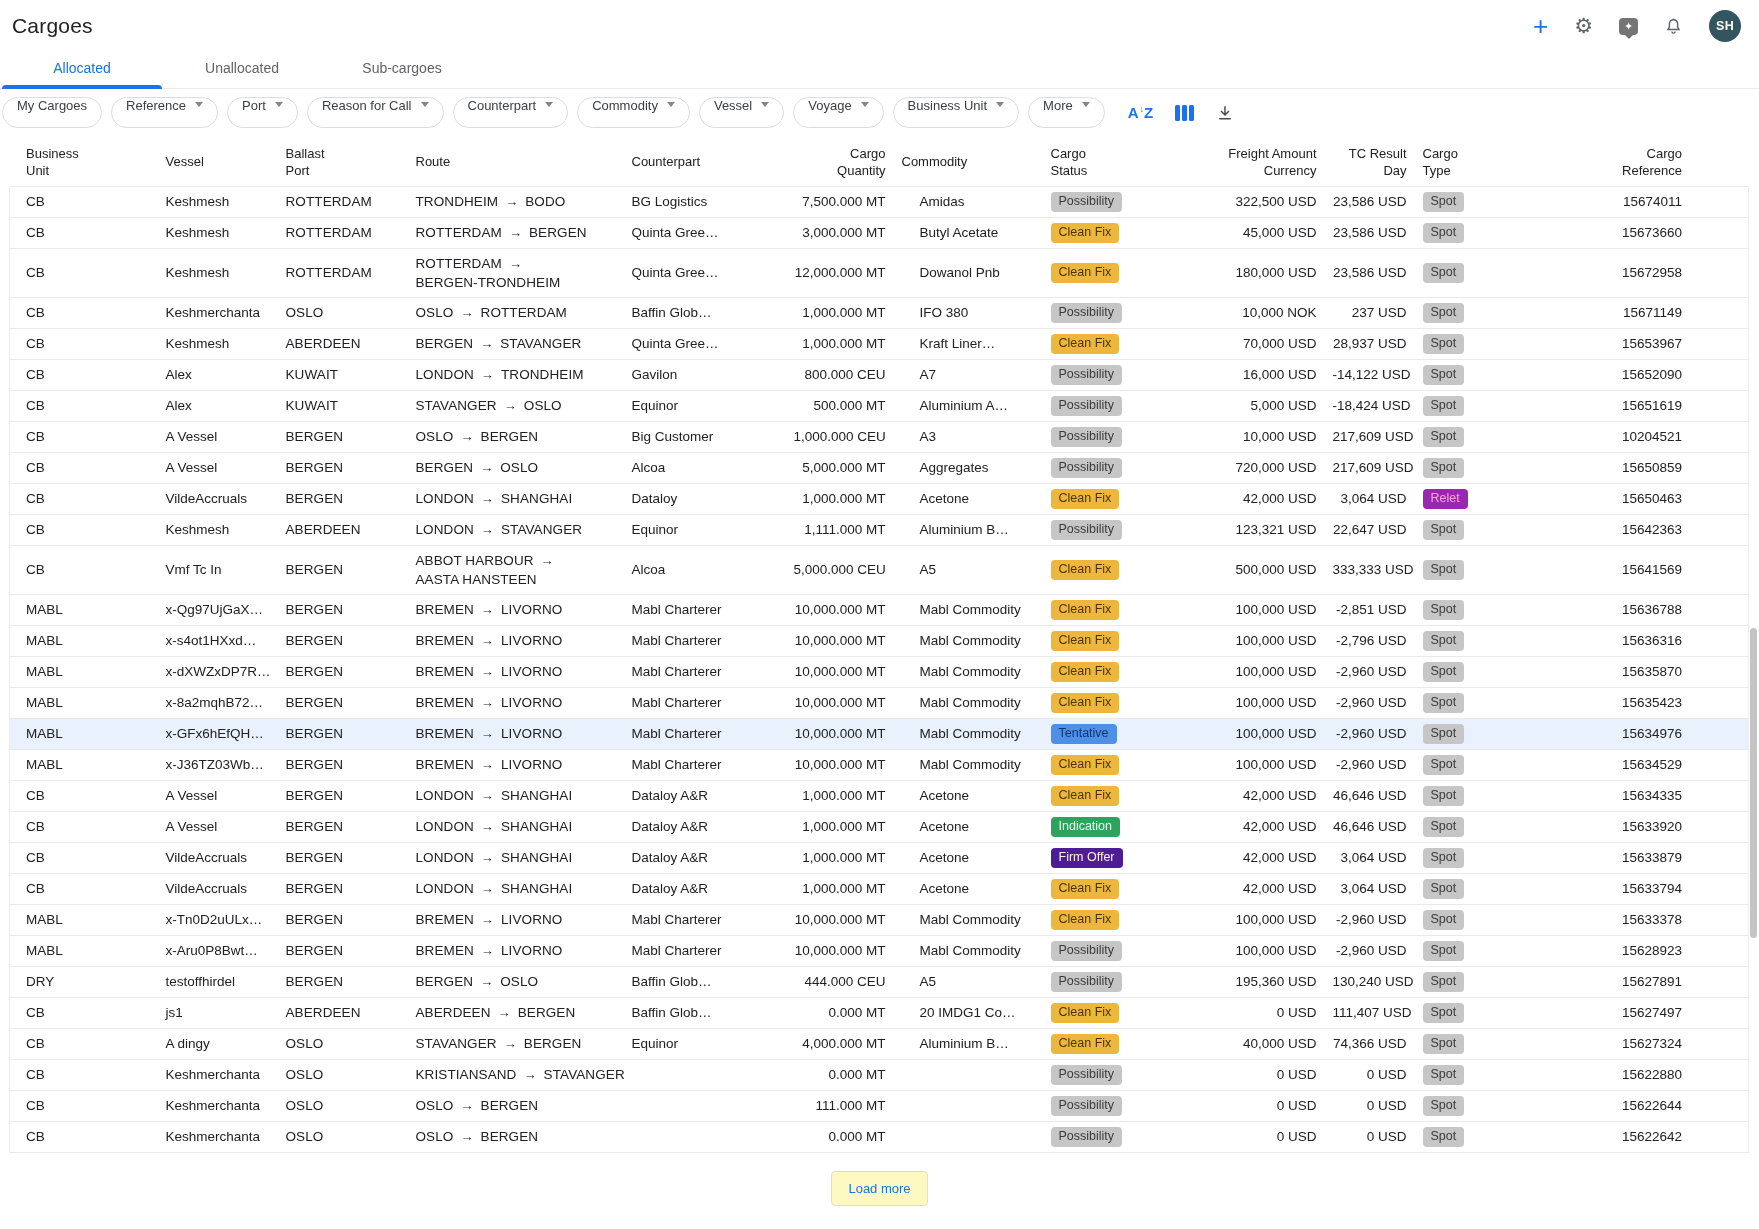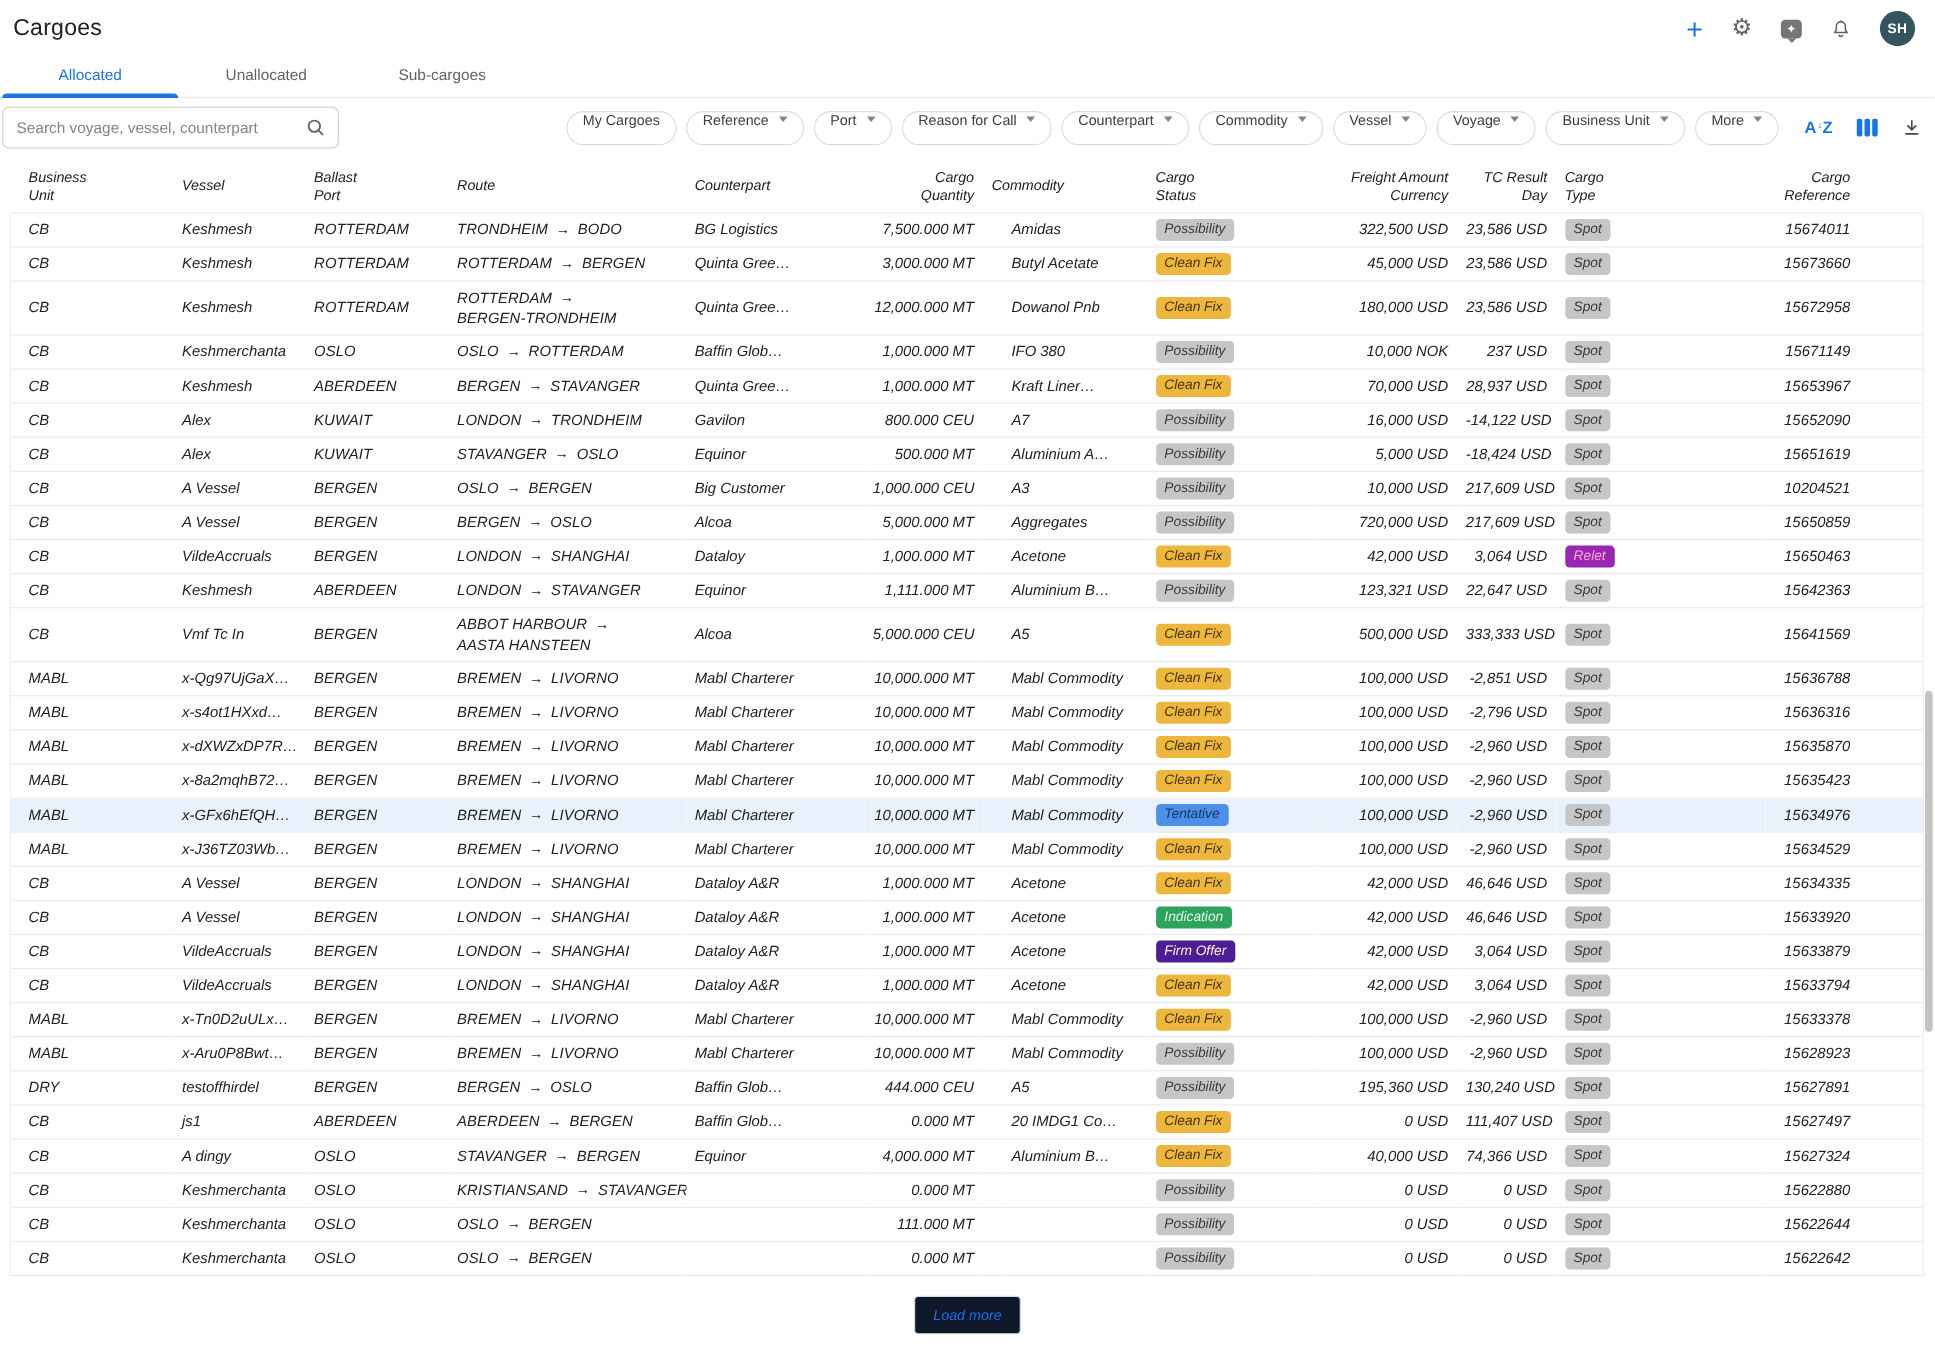--- a/index.html
+++ b/index.html
@@ -31,39 +31,39 @@
   .searchbox input::placeholder { color:#80868b; }
   .right-controls { display:flex; align-items:center; gap:9px; }
   .chip { display:flex; height:31px; padding:0 14px; border:1px solid #dadce0; border-radius:16px; background:#fff; font-size:13px; font-weight:500; color:#3c4043; cursor:pointer; white-space:nowrap; font-family:inherit; }
   .chip .caret { margin-left:9px; border:4px solid transparent; border-top:5px solid #80868b; margin-top:4px; }
   .tool-icons { display:flex; align-items:center; gap:22px; margin-left:14px; }
   .az { color:#1a73e8; font-weight:700; font-size:15px; letter-spacing:0; display:flex; align-items:flex-start; }
   .az .a { font-size:15px; } .az .arr { font-size:9px; margin:0 0px 0 1px; } .az .z { font-size:15px; }
   .cols-icon { display:flex; gap:2px; }
   .cols-icon i { width:5px; height:16px; background:#1a73e8; border-radius:1.5px; display:block; }
   
-  .table-wrap { margin: 2px 0 0 9px; font-style: italic; }
+  .table-wrap { margin: 2px 0 0 9px; }
   table { border-collapse: collapse; table-layout: fixed; width: 1740px; }
   thead th { font-size:13px; font-weight:500; color:#202124; text-align:left; vertical-align:middle; padding:6px 8px 6px 8px; line-height:17px; height:48px; cursor:pointer; }
   thead th.num { text-align:right; }
   tbody td { font-size:13.5px; color:#202124; border-top:1px solid #e9e9e9; padding:5px 8px; height:31px; vertical-align:middle; line-height:18px; white-space:nowrap; overflow:hidden; }
   tbody tr { background:#fff; cursor:pointer; }
   tbody tr.highlight { background:#e9f1fc; }
   tbody tr:last-child td { border-bottom:1px solid #e9e9e9; }
   td.num { text-align:right; }
   td:first-child, th:first-child { padding-left:16px; border-left:1px solid #ededed; }
   td:last-child, th:last-child { padding-right:66px; border-right:1px solid #ededed; }
   th:first-child, th:last-child { border-color:transparent; }
   .caps { letter-spacing:.1px; }
   .route-line { display:flex; align-items:flex-start; gap:7px; }
   .arrow { font-weight:700; font-size:13px; color:#202124; transform: translateY(-0.5px); }
   .badge { display:inline-block; padding:3px 8px 4px; border-radius:4px; font-size:12.5px; line-height:13px; font-weight:400; }
   
   .loadmore-wrap { display:flex; justify-content:center; padding:18px 0 0; }
-  .loadmore { border:1px solid #dadce0; background:#0f172a; color:#1a73e8; font-size:13px; font-weight:500; border-radius:4px; padding:9px 16px; cursor:pointer; font-family:inherit;font-style:italic; }
+  .loadmore { border:1px solid #dadce0; background:#fef9c3; color:#1a73e8; font-size:13px; font-weight:500; border-radius:4px; padding:9px 16px; cursor:pointer; font-family:inherit; }
   
   .scroll-thumb { position:absolute; right:2px; top:628px; width:7px; height:310px; background:#c4c4c4; border-radius:4px; }
 </style>
 </head>
 <body>
 
 <div class="appbar">
   <div class="page-title">Cargoes</div>
   <div class="appbar-actions">
     <button class="icon-btn plus">+</button>
@@ -82,27 +82,20 @@
   </div>
 </div>
 
 <div class="tabs">
     <button class="tab active">Allocated</button>
     <button class="tab">Unallocated</button>
     <button class="tab">Sub-cargoes</button>
   </div>
 
 <div class="controls">
-  <div class="searchbox">
-    <input type="text" placeholder="Search voyage, vessel, counterpart" style="">
-    <svg width="20" height="20" viewBox="0 0 24 24" fill="none" stroke="#5f6368" stroke-width="2">
-      <circle cx="10.5" cy="10.5" r="6.2"></circle>
-        <path d="M15.2 15.2 L20 20"></path>
-    </svg>
-  </div>
   <div class="right-controls">
 
     <button class="chip">
         <span>My Cargoes</span>
       </button>
       <button class="chip">
         <span>Reference</span>
         <span class="caret"></span>
       </button>
       <button class="chip">

